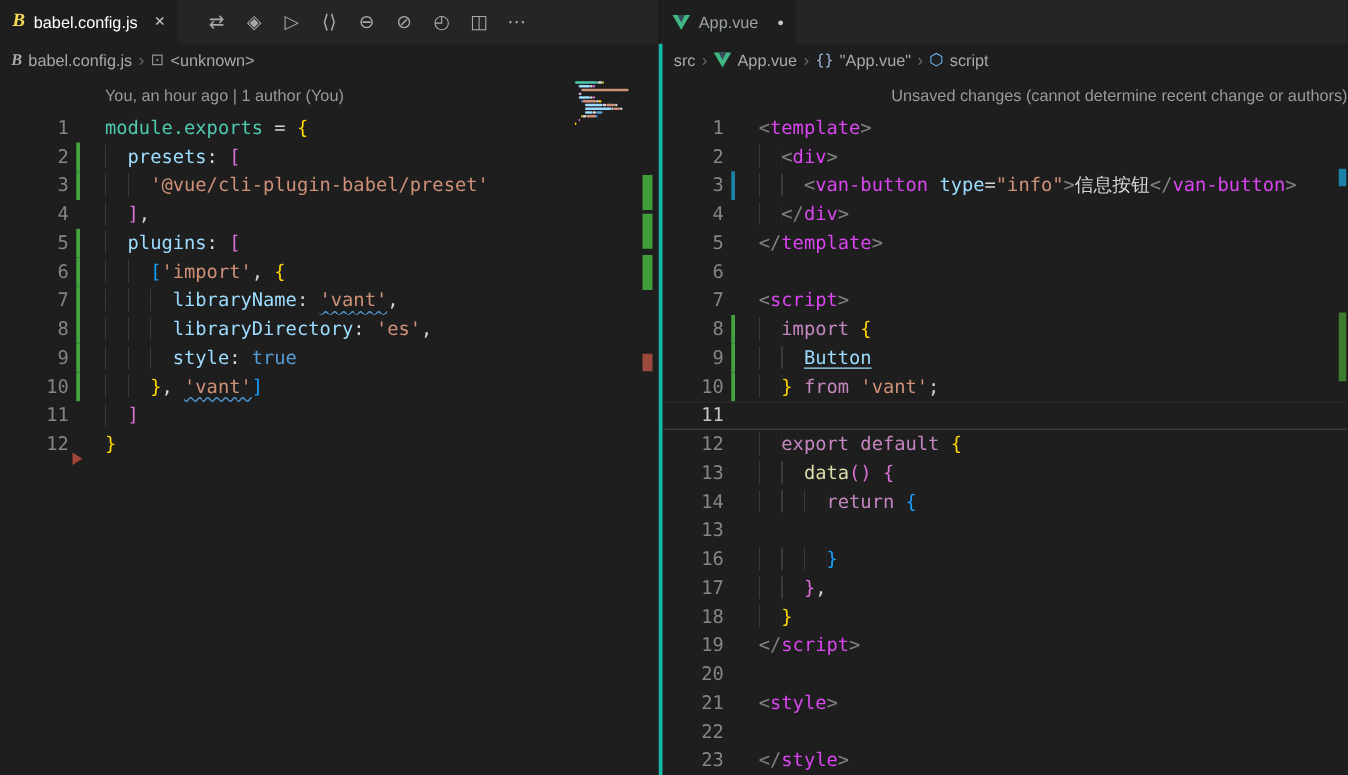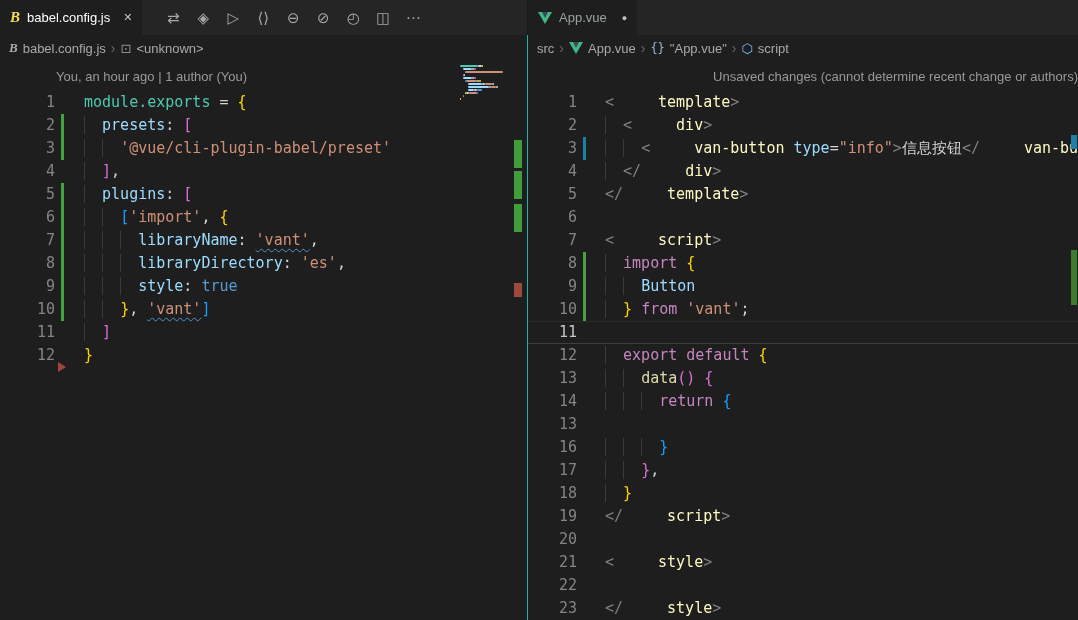--- a/index.html
+++ b/index.html
@@ -25,34 +25,34 @@
       border-left:7px solid transparent; border-right:7px solid transparent; border-top:12px solid #41b883; }
   .vue-shape::after  { content:""; position:absolute; left:3.5px; top:0;
       border-left:3.5px solid transparent; border-right:3.5px solid transparent; border-top:6px solid #35495e; }
   .editor-actions { display:flex; align-items:center; margin-left:16px; }
   .editor-actions .action { width:30px; height:35px; line-height:35px; text-align:center;
       color:#a8a8a8; font-size:15px; cursor:pointer; }
 
   
   .pane { position:absolute; top:35px; bottom:0; overflow:hidden; background:#1e1e1e; }
   .pane.left  { left:0; width:527px; }
-  .pane.right { left:527px; right:0; border-left:1px solid #14b8a6; }
+  .pane.right { left:527px; right:0; border-left:3px solid #14b8a6; }
 
   .breadcrumbs { height:26px; display:flex; align-items:center; padding-left:9px;
                  font-size:13px; color:#a9a9a9; white-space:nowrap; }
   .crumb { display:inline-flex; align-items:center; gap:5px; cursor:pointer; }
   .crumb-sep { color:#6a6a6a; margin:0 5px; font-size:14px; }
   .crumb-icon { font-size:13px; color:#a9a9a9; }
   .crumb-icon.babel-icon { font-size:13px; }
   .crumb-icon.symbol-module-icon { color:#75beff; }
   .crumb-icon.symbol-object-icon { color:#9cb8d4; font-family:"DejaVu Sans Mono",monospace; font-size:12px; }
   .crumb-icon.symbol-unknown-icon { color:#8f8f8f; }
 
   .codelens { height:30px; line-height:32px; font-size:13px; color:#999999; cursor:pointer; white-space:nowrap; }
-  .pane.left  .codelens { padding-left:56px; }
+  .pane.left  .codelens { padding-left:84px; }
   .pane.right .codelens { padding-left:77px;text-align:right; }
 
   
   .code { font-family:"DejaVu Sans Mono","Liberation Mono",monospace; font-size:15px; }
   .line { display:flex; height:23px; line-height:23px; position:relative; }
   .line.current { box-shadow: inset 0 -1px 0 #3e3e3e, inset 0 1px 0 #2a2a2a; }
   .num  { flex:none; text-align:right; color:#858585; }
   .pane.left  .num { width:55px; }
   .pane.right .num { width:49px; }
   .line.current .num { color:#c6c6c6; }
@@ -61,31 +61,31 @@
   .deco.modified { background:#1b81a8; }
   .deco.deleted::after { content:""; position:absolute; left:-3px; bottom:-5px; width:0; height:0;
       border-top:5px solid transparent; border-bottom:5px solid transparent; border-left:8px solid #a1453a; }
   .codetext { flex:none; white-space:pre; color:#d4d4d4; }
   .pane.left  .codetext { margin-left:20px; }
   .pane.right .codetext { margin-left:19px; }
 
   .tok-fg   { color:#d4d4d4; }
   .tok-teal { color:#4ec9b0; }
   .tok-blue { color:#569cd6; }
-  .tok-tag  { color:#fef9c3;margin-left:44px; }
+  .tok-tag  { color:#d946ef; }
   .tok-lblue{ color:#9cdcfe; }
   .tok-str  { color:#ce9178; }
   .tok-kw   { color:#c586c0; }
   .tok-fn   { color:#dcdcaa; }
   .tok-pun  { color:#808080; }
   .tok-b1   { color:#ffd700; }
   .tok-b2   { color:#da70d6; }
   .tok-b3   { color:#179fff; }
   .tok-squig{ text-decoration:underline wavy #4e94ce 1px; text-underline-offset:3px; }
-  .tok-und  { text-underline-offset:3px; }
+  .tok-und  { text-decoration:underline; text-underline-offset:3px; }
   .tok-ws   { background:repeating-linear-gradient(to right,#3a3a3a 0 1px,transparent 1px 2ch); }
 
   
   .minimap { position:absolute; top:27px; right:22px; width:47px; padding:2px;
              background:rgba(30,30,30,.6); cursor:grab; }
   .mm-line { height:3px; display:flex; align-items:center; }
   .mm-seg  { height:2px; display:inline-block; border-radius:1px; }
   .mm-gap  { height:2px; display:inline-block; }
   .ruler { position:absolute; top:0; right:0; width:20px; height:100%; cursor:pointer; }
   .om { position:absolute; left:7px; width:8px; }

